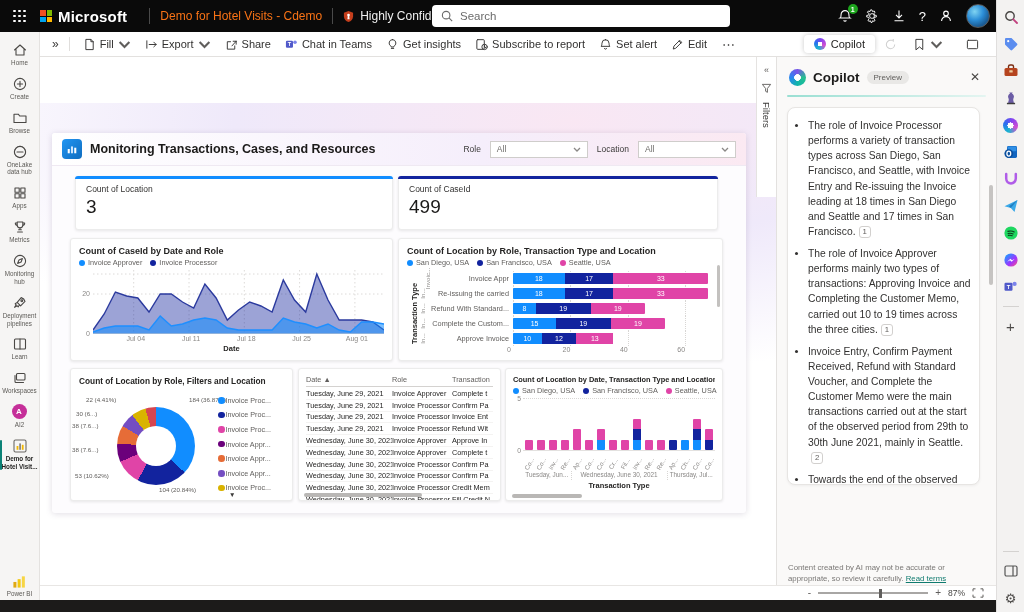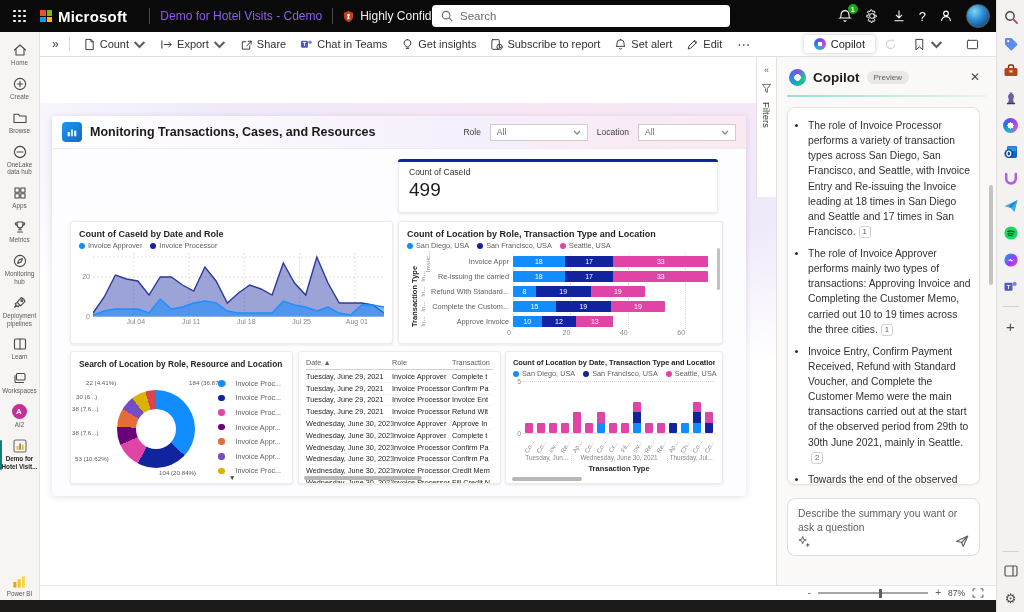--- a/index.html
+++ b/index.html
@@ -10,21 +10,21 @@
   #topbar{position:absolute;left:0;top:0;width:996px;height:32px;background:#0a0a0a;color:#fff;
           display:flex;align-items:center;z-index:5;}
   .waffle{width:13px;height:13px;margin:0 14px 0 13px;display:grid;grid-template-columns:repeat(3,1fr);gap:2px;cursor:pointer;}
   .waffle i{width:2.5px;height:2.5px;background:#fff;border-radius:50%;}
   .mslogo{display:flex;align-items:center;gap:6px;margin-right:12px;}
   .mssq{width:12px;height:12px;display:grid;grid-template-columns:1fr 1fr;gap:1px;}
   .mssq i:nth-child(1){background:#f25022}.mssq i:nth-child(2){background:#7fba00}
   .mssq i:nth-child(3){background:#00a4ef}.mssq i:nth-child(4){background:#ffb900}
   .mslogo b{font-size:15px;letter-spacing:.2px}
   .tb-div{width:1px;height:16px;background:#4a4a4a;margin:0 10px;}
-  .tb-title{font-size:12px;color:#8b5cf6;white-space:nowrap}
+  .tb-title{font-size:12px;color:#f97316;white-space:nowrap}
   .tb-sens{display:flex;align-items:center;gap:6px;font-size:12px;color:#f0f0f0;white-space:nowrap;cursor:pointer}
   .chev{width:8px;height:5px}
   .chev path{fill:none;stroke:currentColor;stroke-width:1.3}
   .tb-search{position:absolute;left:432px;top:5px;width:298px;height:22px;background:#fff;border-radius:4px;
              display:flex;align-items:center;gap:7px;padding:0 9px;color:#6b6b6b;font-size:11.5px;box-sizing:border-box;}
   .tb-right{position:absolute;right:6px;top:0;height:32px;display:flex;align-items:center;gap:13px;}
   .tb-ic{color:#fff;display:flex;align-items:center;cursor:pointer}
   .bell-wrap{position:relative}
   .badge{position:absolute;top:-5px;right:-6px;background:#1da51d;color:#fff;font-size:7px;min-width:10px;height:10px;
          border-radius:6px;display:flex;align-items:center;justify-content:center;font-weight:bold;}
@@ -70,21 +70,21 @@
                padding:3px 10px;font-size:11px;color:#252423;cursor:pointer;}
   .ghost-ic{opacity:.35}
   
   #canvas{position:absolute;left:40px;top:57px;width:736px;height:528px;background:#fff;overflow:hidden;}
   .glow{position:absolute;left:0;top:46px;width:736px;height:430px;
         background:radial-gradient(120% 75% at 72% 4%, #f9e7f3 0%, #efe9fa 38%, #ffffff 78%);}
   #filters-tab{position:absolute;right:0;top:0;width:20px;height:140px;background:#fff;border-left:1px solid #e5e3e1;
                display:flex;flex-direction:column;align-items:center;padding-top:8px;gap:8px;box-sizing:border-box;cursor:pointer;}
   #filters-tab .dbl{font-size:9px;color:#605e5c}
   #filters-tab .vlabel{writing-mode:vertical-rl;font-size:9.5px;color:#3b3a39;}
-  .report-page{position:absolute;left:12px;top:59px;width:694px;height:380px;background:#fdfcfe;border-radius:3px;
+  .report-page{position:absolute;left:12px;top:76px;width:694px;height:380px;background:#fdfcfe;border-radius:3px;
                box-shadow:0 1px 6px rgba(90,70,110,.18);}
   .rp-header{height:33px;display:flex;align-items:center;gap:8px;padding:0 10px;box-sizing:border-box;
              background:linear-gradient(90deg,#ffffff 0%,#f5eefb 62%,#fbe9f2 100%);border-radius:3px 3px 0 0;
              border-bottom:1px solid #efe9f2;}
   .rp-icon{width:20px;height:20px;border-radius:4px;background:linear-gradient(135deg,#2196f3,#0f6cbf);
            display:flex;align-items:center;justify-content:center;}
   .rp-title{font-size:12.5px;font-weight:bold;color:#1b1a19;flex:0 0 auto;}
   .rp-filters{margin-left:auto;display:flex;align-items:center;gap:9px;}
   .pbi-sel-label{font-size:8.5px;color:#3b3a39;}
   .pbi-select{width:98px;height:17px;background:#fff;border:1px solid #cfcdcb;display:flex;align-items:center;
@@ -125,21 +125,21 @@
   .hseg{display:flex;align-items:center;justify-content:center;font-size:7px;color:#fff;}
   .hticks{position:relative;height:8px;font-size:7px;color:#8a8886;margin-left:102px;}
   .hticks span{position:absolute;transform:translateX(-50%);}
   .vscroll{position:absolute;right:2px;top:26px;width:3.5px;height:42px;background:#c3c1bf;border-radius:2px;cursor:pointer;}
   
   #p-donut{left:18px;top:235px;width:223px;height:133px;padding:7px 8px;}
   .donut{position:absolute;left:46px;top:38px;width:78px;height:78px;border-radius:50%;}
   .donut .hole{position:absolute;left:19px;top:19px;width:40px;height:40px;background:#fff;border-radius:50%;}
   .dlab{position:absolute;font-size:6.2px;color:#5f5d5b;line-height:1.15;}
   .dlegend{position:absolute;left:147px;top:24px;}
-  .dlegend .li{display:flex;align-items:center;gap:11px;height:14.6px;font-size:7.2px;color:#605e5c;white-space:nowrap;}
+  .dlegend .li{display:flex;align-items:center;gap:1px;height:14.6px;font-size:7.2px;color:#605e5c;white-space:nowrap;}
   .dlegend .dot{width:6.5px;height:6.5px;border-radius:50%;}
   .dcaret{position:absolute;left:158px;top:122px;font-size:6.5px;color:#3b3a39;cursor:pointer;}
   
   #p-table{left:246px;top:235px;width:203px;height:133px;padding:6px 7px;overflow:hidden;}
   .tbl{width:100%;font-size:7.3px;color:#252423;}
   .tbl .hd{display:flex;color:#605e5c;border-bottom:1px solid #d4d2d0;padding-bottom:2px;margin-bottom:1px;}
   .tbl .row{display:flex;height:10.8px;align-items:center;border-bottom:1px solid #f4f3f2;}
   .c-date{width:86px;flex:0 0 auto;white-space:nowrap;overflow:hidden;}
   .c-role{width:60px;flex:0 0 auto;white-space:nowrap;overflow:hidden;}
   .c-tran{flex:1;white-space:nowrap;overflow:hidden;}
@@ -478,21 +478,21 @@
 <div id="toolbar">
   <span class="tbr-collapse">»</span>
   <span class="tbr-sep"></span>
   <span id="tbr-items" style="display:flex;align-items:center;">
       <span class="tbr-item">
         <span style="display: flex;">
           <svg class="ol" viewBox="0 0 14 14">
             <path d="M3.5 1.5h5L11 4v8.5H3.5z M8.5 1.5V4H11"></path>
           </svg>
         </span>
-        <span>Count</span>
+        <span>Fill</span>
         <span style="display: flex;">
           <svg class="chev tbr-chev" viewBox="0 0 8 5">
             <path d="M1 1l3 3 3-3" fill="none" stroke="currentColor" stroke-width="1.2"></path>
           </svg>
         </span>
       </span>
       <span class="tbr-item">
         <span style="display: flex;">
           <svg class="ol" viewBox="0 0 14 14">
             <path d="M2 3v8 M4.5 7h7.5 M9.5 4.5L12 7l-2.5 2.5"></path>
@@ -611,20 +611,25 @@
         <span class="pbi-sel-label">Location</span>
         <span class="pbi-select">
           <span>All</span>
           <svg class="chev" viewBox="0 0 8 5" style="color:#8a8886">
               <path d="M1 1l3 3 3-3"></path>
             </svg>
         </span>
       </span>
     </div>
 
+    <div class="vis kpi" style="left:23px;top:43px;width:318px;height:54px">
+      <span class="accent" id="accent-0" style="background: rgb(17, 141, 255);"></span>
+      <div class="kt">Count of Location</div>
+      <div class="kv">3</div>
+    </div>
     <div class="vis kpi" style="left:346px;top:43px;width:320px;height:54px">
       <span class="accent" id="accent-1" style="background: rgb(18, 35, 158);"></span>
       <div class="kt">Count of CaseId</div>
       <div class="kv">499</div>
     </div>
 
     <div class="vis" id="p-area">
       <div class="vtitle">Count of CaseId by Date and Role</div>
       <div class="legend" id="area-legend">
           <span class="li">
@@ -658,20 +663,21 @@
             </svg>
           </div>
       </div>
       <div class="xticks" id="area-xticks">
           <span style="left: 14%;">Jul 04</span>
           <span style="left: 33%;">Jul 11</span>
           <span style="left: 52%;">Jul 18</span>
           <span style="left: 71%;">Jul 25</span>
           <span style="left: 90%;">Aug 01</span>
         </div>
+      <div class="axis-title">Date</div>
     </div>
 
     <div class="vis" id="p-hbar">
       <div class="vtitle">Count of Location by Role, Transaction Type and Location</div>
       <div class="legend" id="hbar-legend">
           <span class="li">
             <span class="dot" style="background: rgb(17, 141, 255);"></span>
             <span>San Diego, USA</span>
           </span>
           <span class="li">
@@ -770,21 +776,21 @@
       <div class="hticks" id="hbar-ticks">
           <span style="left: 0%;">0</span>
           <span style="left: 28%;">20</span>
           <span style="left: 56%;">40</span>
           <span style="left: 84%;">60</span>
         </div>
       <div class="vscroll"></div>
     </div>
 
     <div class="vis" id="p-donut">
-      <div class="vtitle" style="font-size:8.3px">Search of Location by Role, Resource and Location</div>
+      <div class="vtitle" style="font-size:8.3px">Count of Location by Role, Filters and Location</div>
       <div class="donut" id="donut" style="background: conic-gradient(rgb(17, 141, 255) 0deg, rgb(17, 141, 255) 132.7deg, rgb(18, 35, 158) 132.7deg, rgb(18, 35, 158) 207.8deg, rgb(224, 68, 167) 207.8deg, rgb(224, 68, 167) 246deg, rgb(107, 0, 123) 246deg, rgb(107, 0, 123) 273.4deg, rgb(230, 108, 55) 273.4deg, rgb(230, 108, 55) 300.8deg, rgb(116, 78, 194) 300.8deg, rgb(116, 78, 194) 322.5deg, rgb(217, 179, 0) 322.5deg, rgb(217, 179, 0) 344.1deg, rgb(214, 69, 80) 344.1deg, rgb(214, 69, 80) 360deg);">
           <div class="hole"></div>
         </div>
       <div id="donut-labels">
           <div class="dlab" style="left: 118px; top: 27px; width: 58px;">184 (36.87%)</div>
           <div class="dlab" style="left: 88px; top: 117px; width: 62px;">104 (20.84%)</div>
           <div class="dlab" style="left: 4px; top: 103px; width: 44px;">53 (10.62%)</div>
           <div class="dlab" style="left: 1px; top: 77px; width: 34px;">38 (7.6...)</div>
           <div class="dlab" style="left: 1px; top: 53px; width: 34px;">38 (7.6...)</div>
           <div class="dlab" style="left: 5px; top: 41px; width: 42px;">30 (6...)</div>
@@ -1076,31 +1082,23 @@
   <div class="cp-divider"></div>
   <div class="cp-card">
     <ul id="cp-bullets">
         <li>The role of Invoice Processor performs a variety of transaction types across San Diego, San Francisco, and Seattle, with Invoice Entry and Re-issuing the Invoice leading at 18 times in San Diego and Seattle and 17 times in San Francisco.<span class="cite">1</span></li>
         <li>The role of Invoice Approver performs mainly two types of transactions: Approving Invoice and Completing the Customer Memo, carried out 10 to 19 times across the three cities.<span class="cite">1</span></li>
         <li>Invoice Entry, Confirm Payment Received, Refund with Standard Voucher, and Complete the Customer Memo were the main transactions carried out at the start of the observed period from 29th to 30th June 2021, mainly in Seattle.<span class="cite">2</span></li>
         <li>Towards the end of the observed period, on the dates from 26th to 27th July 2021, Confirm Payment Received, and Refund with Standard Voucher transactions were mostly performed in San Diego, while Invoice Entry and Re-issuing the invoice iterations were mostly recorded in Seattle.</li>
       </ul>
   </div>
   <div class="cp-scroll"></div>
-  <div class="cp-input">
-    <div class="cp-ph">Describe the summary you want or ask a question</div>
-    <div class="cp-input-icons">
-      <svg width="13" height="13" viewBox="0 0 14 14">
-          <path d="M5 1.5l1 3 3 1-3 1-1 3-1-3-3-1 3-1z" fill="none" stroke="#5f5d5b" stroke-width="1"></path>
-          <path d="M10.5 8l.7 2 2 .7-2 .7-.7 2-.7-2-2-.7 2-.7z" fill="#5f5d5b"></path>
-        </svg>
-      <svg width="14" height="14" viewBox="0 0 14 14">
-          <path d="M1.5 7.2L12.8 2 8.3 12.3 6.6 8.5z M6.6 8.5L12.8 2" fill="none" stroke="#5f5d5b" stroke-width="1.1" stroke-linejoin="round"></path>
-        </svg>
-    </div>
+  <div class="cp-footer">
+    <span>Content created by AI may not be accurate or appropriate, so review it carefully.</span>
+    <a>Read terms</a>
   </div>
 </div>
 
 <div id="statusbar">
   <span class="zoom-glyph">-</span>
   <span class="zoom-track">
       <span class="zoom-thumb"></span>
     </span>
   <span class="zoom-glyph">+</span>
   <span class="zoom-pct">87%</span>

